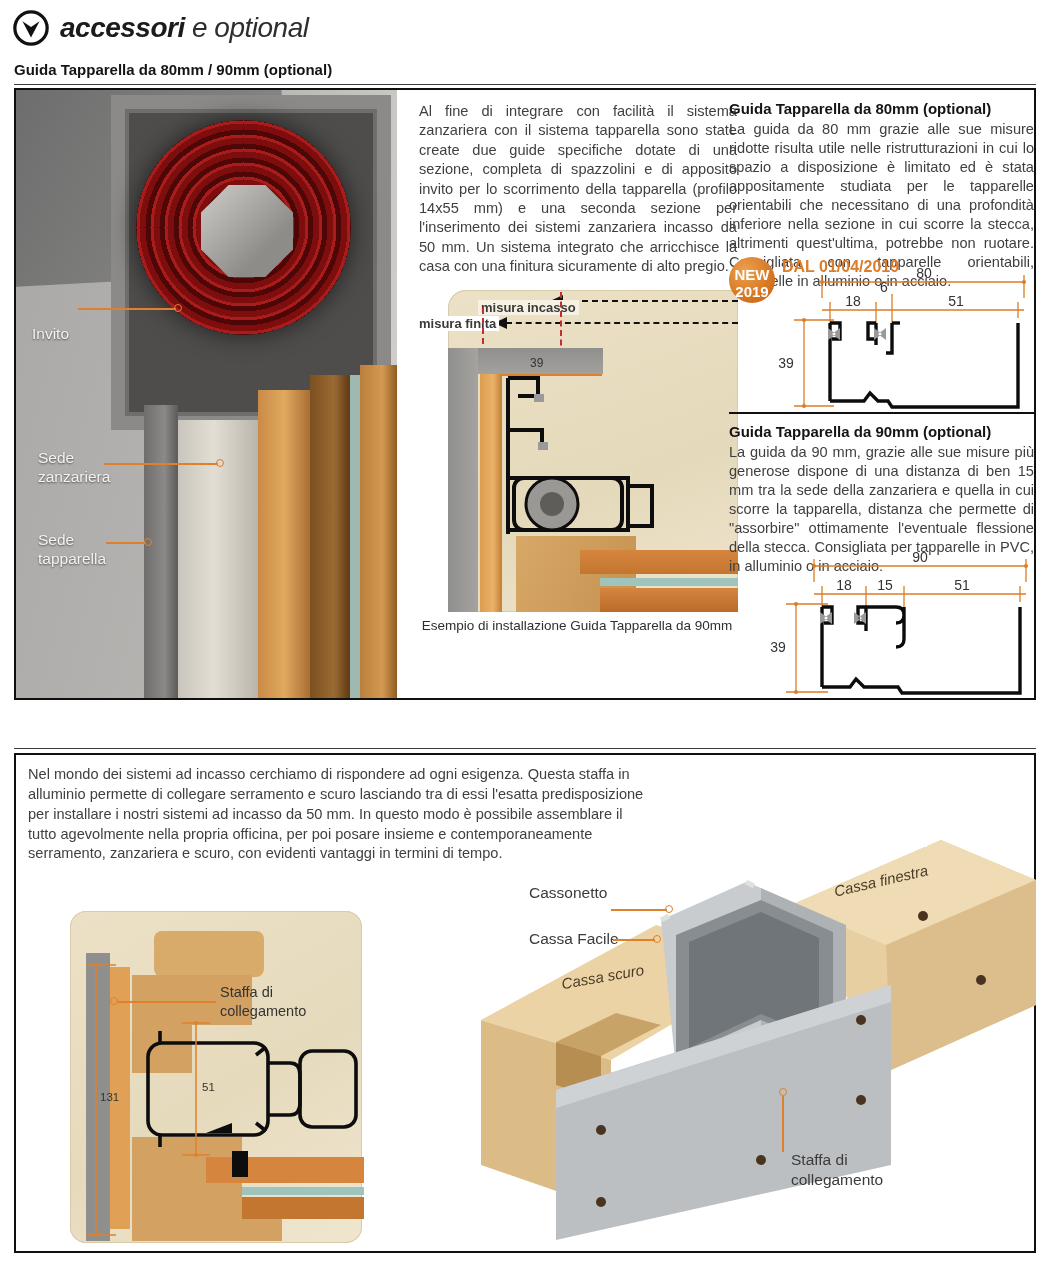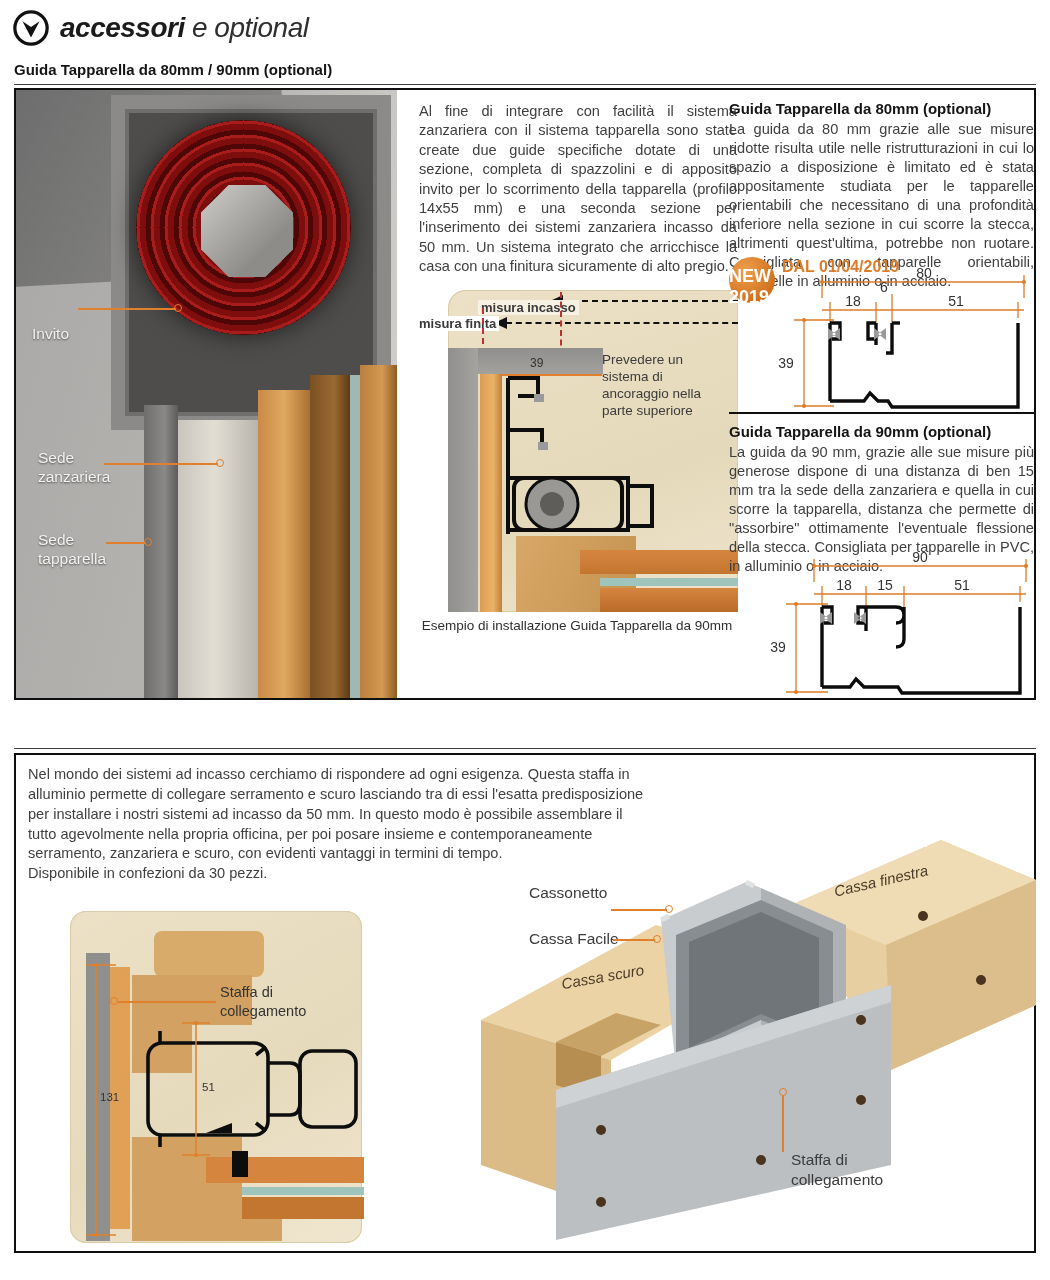--- a/index.html
+++ b/index.html
@@ -70,21 +70,21 @@
   .dia-wood-b3 { position:absolute; left:170px; top:306px; width:138px; height:24px; background:linear-gradient(#d6853f,#b96b28); }
   .dia-caption { position:absolute; left:400px; top:528px; width:322px; text-align:center; font-size:13.5px; color:#2f2f2f; }
 
   
   .col-r { position:absolute; left:713px; width:305px; }
   .blk-head { font-size:15px; font-weight:bold; color:#141414; margin-bottom:3px; }
   .blk-body { font-size:14.6px; line-height:1.3; text-align:justify; color:#3f3f3f; }
   .divider { position:absolute; left:713px; width:305px; height:2px; background:#0f0f0f; }
   .badge { position:absolute; width:46px; height:46px; border-radius:50%;
            background:radial-gradient(circle at 35% 30%, #eda04d, #d06e1b 75%);
-           color:#fff; font-weight:bold; font-size:18px; text-align:left; line-height:1.15; padding-top:9px; }
+           color:#fff; font-weight:bold; font-size:15px; text-align:center; line-height:1.15; padding-top:9px; }
   .badge-date { position:absolute; font-size:16px; font-weight:bold; color:#dc7c28; }
   .dimsvg { position:absolute; }
   .dimsvg text { font-family:"Liberation Sans",sans-serif; }
 
   
   .s2-text { position:absolute; left:12px; top:10px; width:625px; font-size:14.6px; line-height:1.36; color:#3f3f3f; }
   .staffa-panel { position:absolute; left:40px; top:150px; width:310px; height:345px; }
   .sp-bg { position:absolute; left:14px; top:6px; width:292px; height:332px; border-radius:16px;
            background:linear-gradient(150deg,#ece1c6,#e6dabd 55%,#f0e6cf); box-shadow:0 0 0 1px #d8cba8 inset; }
   .label-dark { position:absolute; font-size:14.5px; line-height:1.3; color:#333; }
@@ -150,21 +150,20 @@
       <div class="dia-mf">misura finita</div>
 
       <div class="red-dash" style="left:52px; top:26px; height:66px;"></div>
       <div class="red-dash" style="left:130px; top:10px; height:82px;"></div>
 
       <div class="dia-conc-h"></div>
       <div class="dia-conc-v"></div>
       <div class="dia-dim39"></div>
       <div class="dia-39">39</div>
       <div class="dia-wood"></div>
-      <div class="dia-note">Prevedere un sistema di ancoraggio nella parte superiore</div>
 
       <svg style="position:absolute; left:70px; top:92px;" width="160" height="180" viewBox="0 0 160 180">
         <path d="M8,4 V160 M8,4 h30 v18 h-20 M8,56 h34 v16 M8,104 h120 v52 h-120" fill="none" stroke="#0d0d0d" stroke-width="4"></path>
         <rect x="14" y="104" width="108" height="52" rx="10" fill="none" stroke="#0d0d0d" stroke-width="4"></rect>
         <circle cx="52" cy="130" r="26" fill="#9a9894" stroke="#0d0d0d" stroke-width="3"></circle>
         <circle cx="52" cy="130" r="12" fill="#5f5d5a"></circle>
         <path d="M128,112 h24 v40 h-24" fill="none" stroke="#0d0d0d" stroke-width="4"></path>
         <rect x="34" y="20" width="10" height="8" fill="#9a9a9a"></rect>
         <rect x="38" y="68" width="10" height="8" fill="#9a9a9a"></rect>
       </svg>
@@ -270,21 +269,20 @@
     </svg>
   </div>
 
   <div class="sec-head" style="left:14px; top:726px;margin-top:40px;">Staffa di collegamento (optional, cf. 30pz.)</div>
   <div class="rule" style="top:748px;"></div>
 
   <div class="frame" style="top:753px; height:500px;">
 
     <div class="s2-text">
       <div>Nel mondo dei sistemi ad incasso cerchiamo di rispondere ad ogni esigenza. Questa staffa in alluminio permette di collegare serramento e scuro lasciando tra di essi l'esatta predisposizione per installare i nostri sistemi ad incasso da 50 mm. In questo modo è possibile assemblare il tutto agevolmente nella propria officina, per poi posare insieme e contemporaneamente serramento, zanzariera e scuro, con evidenti vantaggi in termini di tempo.</div>
-      <div>Disponibile in confezioni da 30 pezzi.</div>
     </div>
 
     <div class="staffa-panel">
       <div class="sp-bg"></div>
       <svg style="position:absolute; left:0; top:0;" width="310" height="345" viewBox="0 0 310 345">
         <rect x="98" y="26" width="110" height="46" rx="8" fill="#d8ab6a"></rect>
         <rect x="30" y="48" width="24" height="288" fill="#8f8f8d"></rect>
         <rect x="54" y="62" width="20" height="262" fill="#e0a056"></rect>
         <path d="M76,70 h120 v50 h-60 v48 h-60 z" fill="#d3a263"></path>
         <path d="M76,232 h110 v60 h40 v44 h-150 z" fill="#d3a263"></path>

